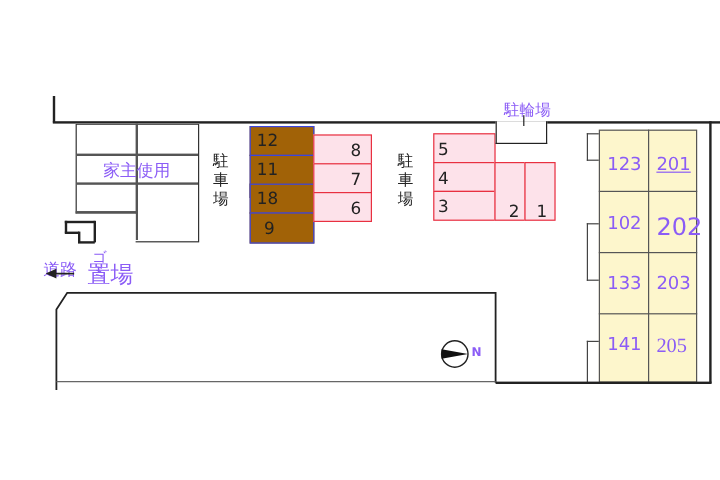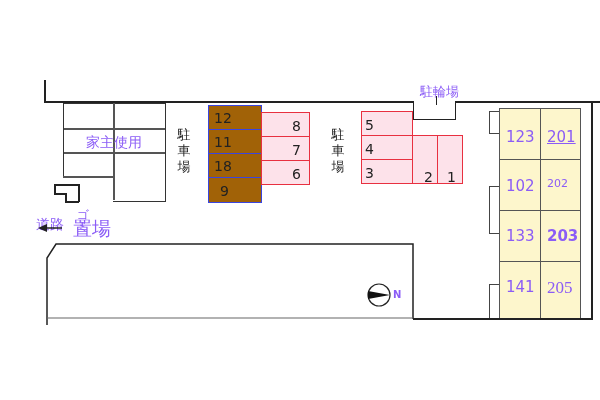--- a/index.html
+++ b/index.html
@@ -85,23 +85,23 @@
 
 <div class="abs" style="left:499px;top:108px;width:82px;height:211px;border:1px solid #555;background:#fdf6cc;"></div>
 <div class="gl" style="left:540px;top:108px;width:1px;height:211px;"></div>
 <div class="gl" style="left:499px;top:159px;width:82px;height:1px;"></div>
 <div class="gl" style="left:499px;top:210px;width:82px;height:1px;"></div>
 <div class="gl" style="left:499px;top:261px;width:82px;height:1px;"></div>
 
 <div class="lbl" style="left:506px;top:128px;font-size:15px;">123</div>
 <div class="lbl" style="left:547px;top:128px;font-size:15px;text-decoration:underline;">201</div>
 <div class="lbl" style="left:506px;top:177px;font-size:15px;">102</div>
-<div class="lbl" style="left:547px;top:177px;font-size:11px;">202</div>
+<div class="lbl" style="left:547px;top:177px;font-size:20px;">202</div>
 <div class="lbl" style="left:506px;top:227px;font-size:15px;">133</div>
-<div class="lbl" style="left:547px;top:227px;font-size:15px;font-weight:bold;">203</div>
+<div class="lbl" style="left:547px;top:227px;font-size:15px;">203</div>
 <div class="lbl" style="left:506px;top:278px;font-size:15px;">141</div>
 <div class="lbl" style="left:547px;top:278px;font-size:17px;font-family:Liberation Serif, serif;">205</div>
 
 <div class="abs" style="left:489px;top:111px;width:10px;height:23px;border:1px solid #444;border-right:none;"></div>
 <div class="abs" style="left:489px;top:186px;width:10px;height:24px;border:1px solid #444;border-right:none;border-bottom:none;"></div>
 <div class="abs" style="left:489px;top:210px;width:10px;height:24px;border:1px solid #444;border-right:none;border-top:none;"></div>
 <div class="abs" style="left:489px;top:284px;width:10px;height:35px;border:1px solid #444;border-right:none;border-bottom:none;"></div>
 
 <div class="ln" style="left:591px;top:101px;width:1.5px;height:218px;"></div>
 <div class="ln" style="left:413px;top:318px;width:180px;height:1.5px;"></div>

